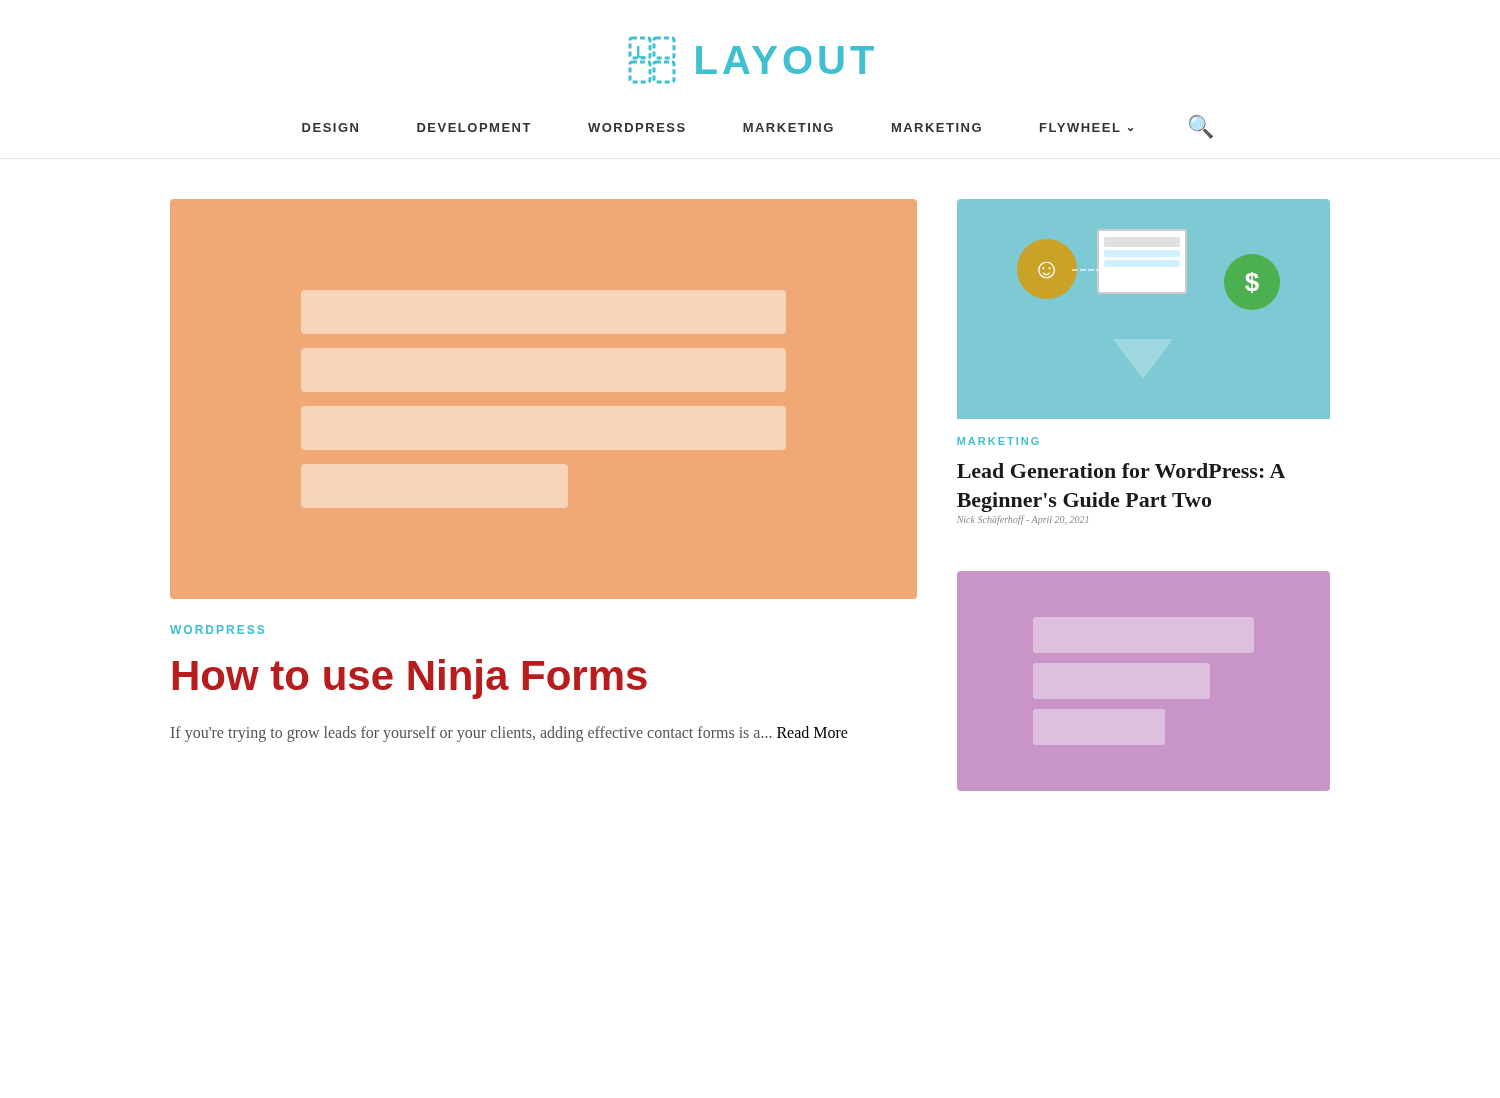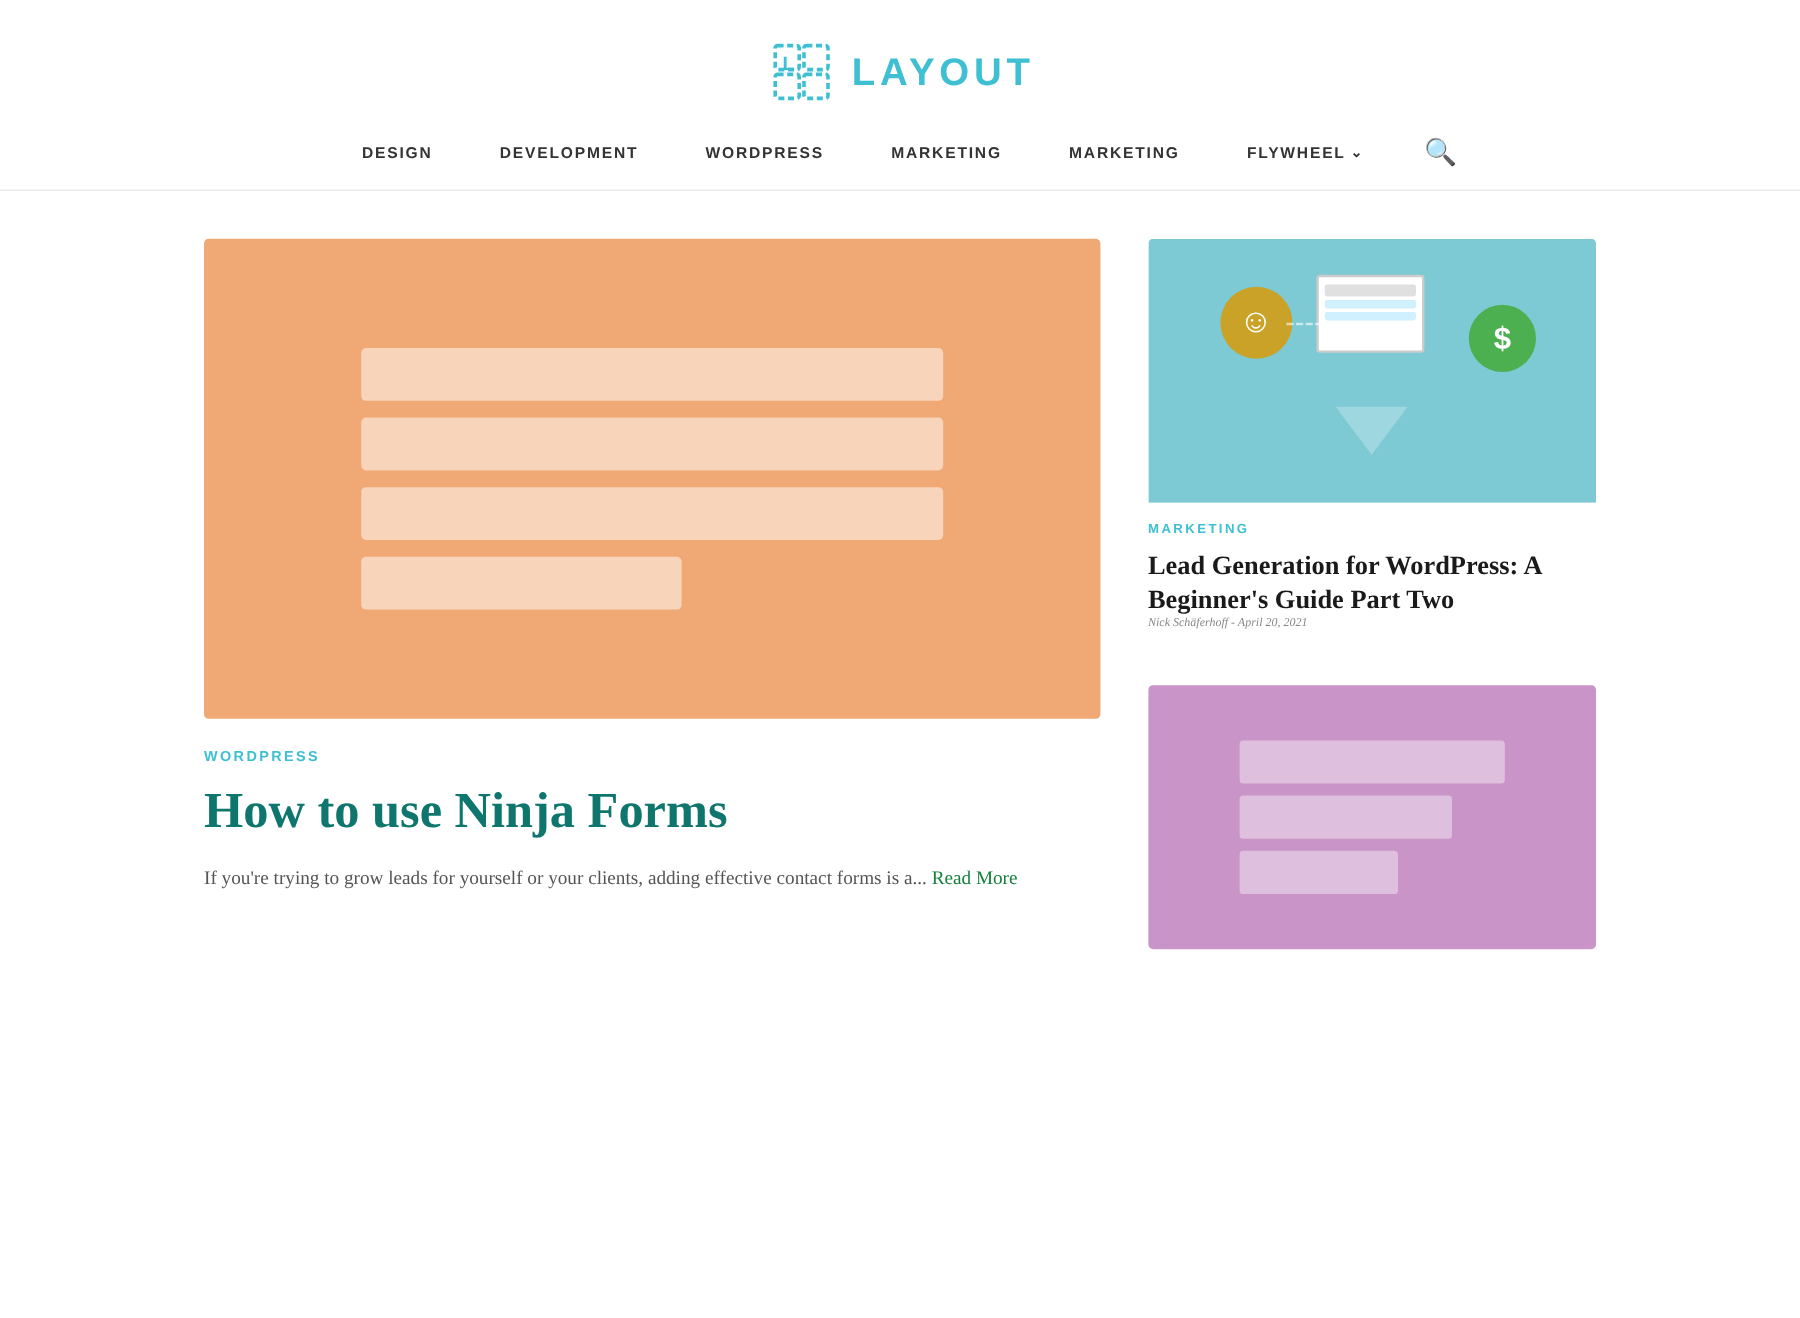--- a/index.html
+++ b/index.html
@@ -18,21 +18,21 @@
       align-items: center;
       gap: 12px;
       margin-bottom: 24px;
     }
     .logo-icon {
       width: 60px;
       height: 60px;
     }
     .logo-text {
       font-family: Arial, sans-serif;
-      font-size: 32px;
+      font-size: 40px;
       font-weight: 700;
       letter-spacing: 4px;
       color: #3fc0d2;
     }
     .nav {
       display: flex;
       align-items: center;
       gap: 40px;
       padding: 0 40px 18px 40px;
     }
@@ -107,33 +107,33 @@
       font-family: Arial, sans-serif;
       font-size: 12px;
       font-weight: 700;
       letter-spacing: 2px;
       color: #3fc0d2;
       margin-bottom: 14px;
     }
     .article-title {
       font-size: 42px;
       font-weight: 700;
-      font-family: Liberation Serif, serif;
-      color: #0f766e;
+      font-family: Liberation Sans, sans-serif;
+      color: #b91c1c;
       margin-bottom: 18px;
       line-height: 1.2;
     }
     .article-excerpt {
       font-size: 16px;
       color: #555;
       line-height: 1.7;
       font-family: Georgia, serif;
     }
     .read-more {
-      color: #15803d;
+      color: #000000;
       text-decoration: none;
       font-family: Georgia, serif;
       font-size: 16px;
     }
 
     
     .sidebar {}
     .sidebar-card {
       margin-bottom: 30px;
     }

